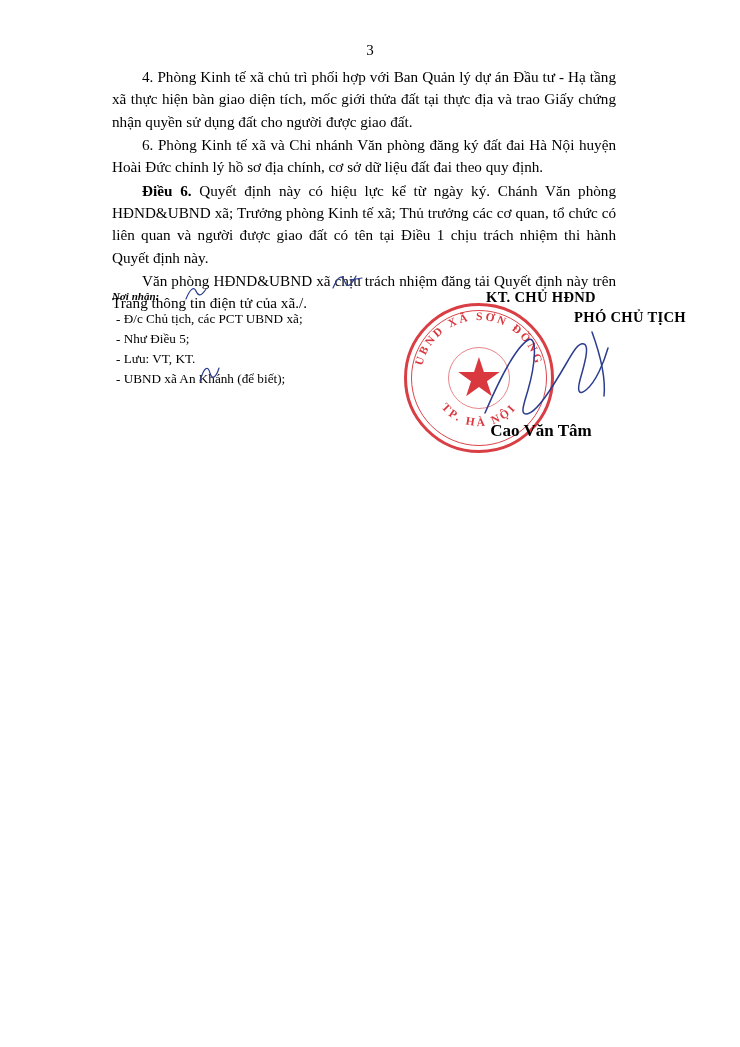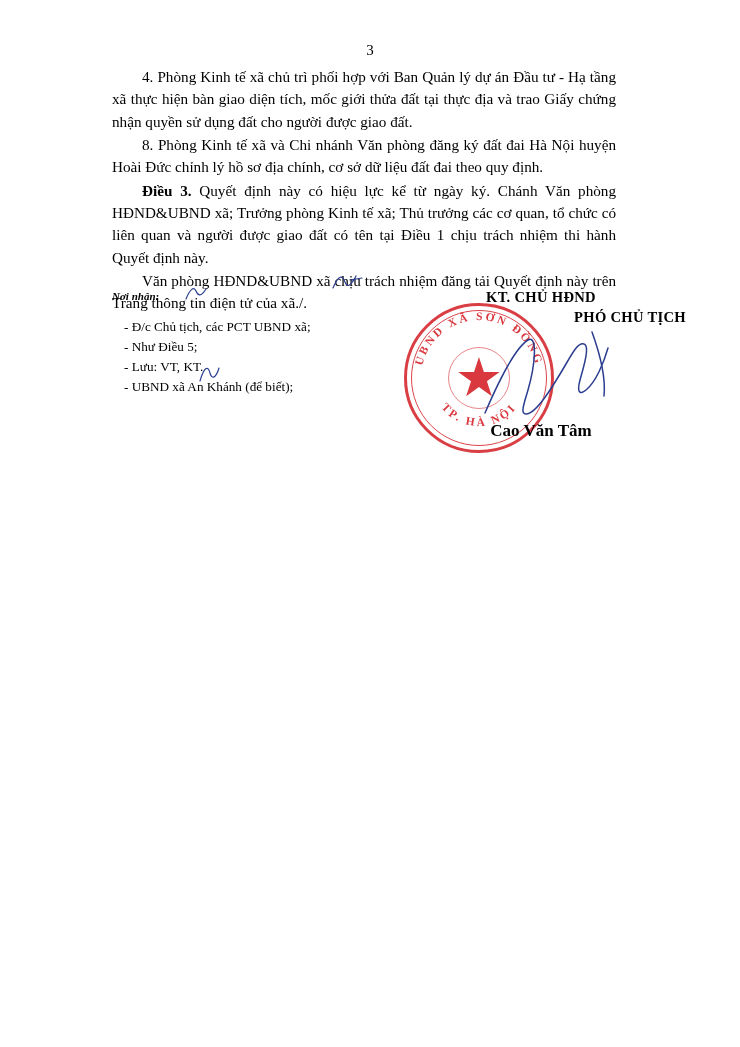--- a/index.html
+++ b/index.html
@@ -56,21 +56,21 @@
     line-height: 1.52;
   }
   .recipients .title {
     font-style: italic;
     font-weight: bold;
     font-size: 11px;
     margin-bottom: 1px;
   }
   .recipients ul {
     list-style: none;
-    margin: 12px;
+    margin: 4px;
     padding: 0;
   }
   .recipients li {
     white-space: nowrap;
   }
   .signature {
     position: absolute;
     top: 288px;
     left: 396px;
     width: 290px;
@@ -178,22 +178,22 @@
 </style>
 </head>
 <body>
 
 <div class="page">
 
   <div class="page-number">3</div>
 
   <div class="body-text">
     <p class="para">4. Phòng Kinh tế xã chủ trì phối hợp với Ban Quản lý dự án Đầu tư - Hạ tầng xã thực hiện bàn giao diện tích, mốc giới thửa đất tại thực địa và trao Giấy chứng nhận quyền sử dụng đất cho người được giao đất.</p>
-    <p class="para">8. Phòng Kinh tế xã và Chi nhánh Văn phòng đăng ký đất đai Hà Nội huyện Hoài Đức chỉnh lý hồ sơ địa chính, cơ sở dữ liệu đất đai theo quy định.</p>
-    <p class="para"><b>Điều 3.</b><span> Quyết định này có hiệu lực kể từ ngày ký. Chánh Văn phòng HĐND&amp;UBND xã; Trưởng phòng Kinh tế xã; Thủ trưởng các cơ quan, tổ chức có liên quan và người được giao đất có tên tại Điều 1 chịu trách nhiệm thi hành Quyết định này.</span></p>
+    <p class="para">6. Phòng Kinh tế xã và Chi nhánh Văn phòng đăng ký đất đai Hà Nội huyện Hoài Đức chỉnh lý hồ sơ địa chính, cơ sở dữ liệu đất đai theo quy định.</p>
+    <p class="para"><b>Điều 6.</b><span> Quyết định này có hiệu lực kể từ ngày ký. Chánh Văn phòng HĐND&amp;UBND xã; Trưởng phòng Kinh tế xã; Thủ trưởng các cơ quan, tổ chức có liên quan và người được giao đất có tên tại Điều 1 chịu trách nhiệm thi hành Quyết định này.</span></p>
     <p class="para">Văn phòng HĐND&amp;UBND xã chịu trách nhiệm đăng tải Quyết định này trên Trang thông tin điện tử của xã./.</p>
   </div>
 
   <div class="recipients">
     <div class="title">Nơi nhận:</div>
     <ul>
       <li>- Đ/c Chủ tịch, các PCT UBND xã;</li>
       <li>- Như Điều 5;</li>
       <li>- Lưu: VT, KT.</li>
       <li>- UBND xã An Khánh (để biết);</li>

